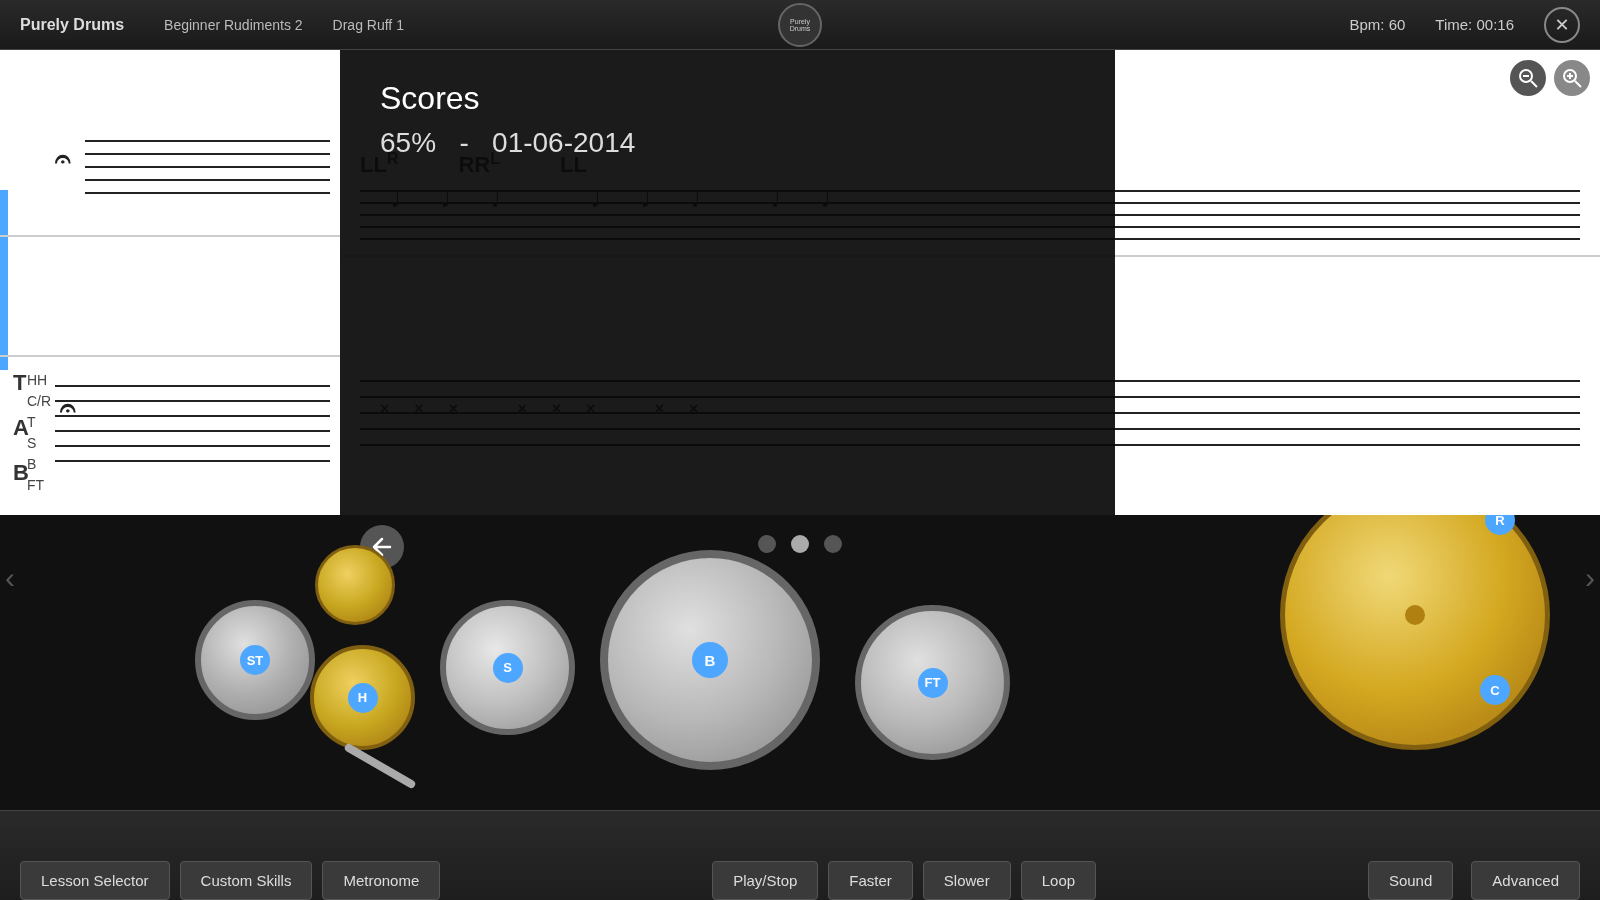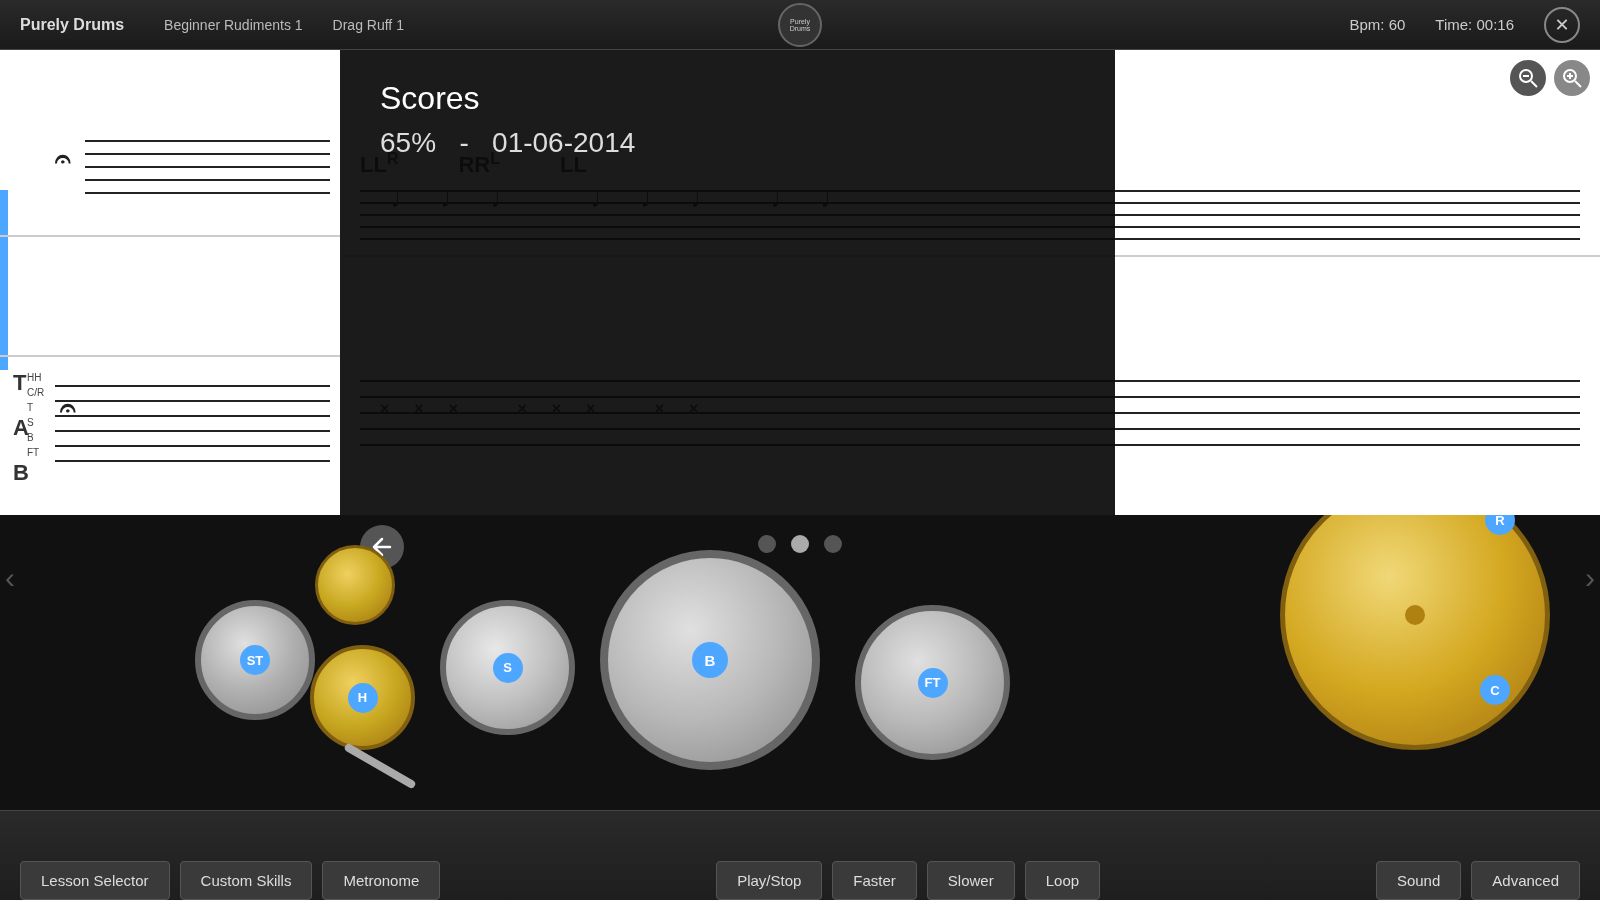--- a/index.html
+++ b/index.html
@@ -280,31 +280,31 @@
       white-space: nowrap;
     }
     .center-controls {
       flex: 1;
       display: flex;
       justify-content: center;
       gap: 10px;
     }
     .right-controls {
       display: flex;
-      gap: 10px;
+      gap: 18px;
       margin-top: 22px;
     }
 
   </style>
 </head>
 <body>
 
 <div id="top-bar">
   <span class="app-title">Purely Drums</span>
-  <span class="breadcrumb">Beginner Rudiments 1</span>
+  <span class="breadcrumb">Beginner Rudiments 2</span>
   <span class="breadcrumb">Drag Ruff 1</span>
   <div class="logo">
     <span style="white-space:pre;font-size:7px;">Purely
 Drums</span>
   </div>
   <div class="right-info">
     <span>Bpm: 60</span>
     <span>Time: 00:16</span>
     <button class="close-btn" style="width:36px;height:36px;border-radius:50%;border:2px solid #888;background:transparent;color:#ccc;font-size:18px;cursor:pointer;">✕</button>
   </div>
@@ -326,21 +326,21 @@
         <div style="position:absolute;top:39px;left:0;right:0;height:1.5px;background:#222;"></div>
         <div style="position:absolute;top:52px;left:0;right:0;height:1.5px;background:#222;"></div>
       </div>
     </div>
 
     <div style="position:absolute;top:320px;left:5px;right:10px;">
       <span class="tab-label" style="top:0;">T</span>
       <span class="tab-label" style="top:45px;">A</span>
       <span class="tab-label" style="top:90px;">B</span>
 
-      <div style="position:absolute;left:22px;top:0;font-size:10px;color:#444;line-height:1.5;">
+      <div style="position:absolute;left:22px;top:0;font-size:14px;color:#444;line-height:1.5;">
         <div>HH</div>
         <div>C/R</div>
         <div>T</div>
         <div>S</div>
         <div>B</div>
         <div>FT</div>
       </div>
 
       <div style="position:absolute;left:50px;right:0;top:0;height:120px;">
         <div style="position:absolute;top:15px;left:0;right:0;height:1.5px;background:#222;"></div>

